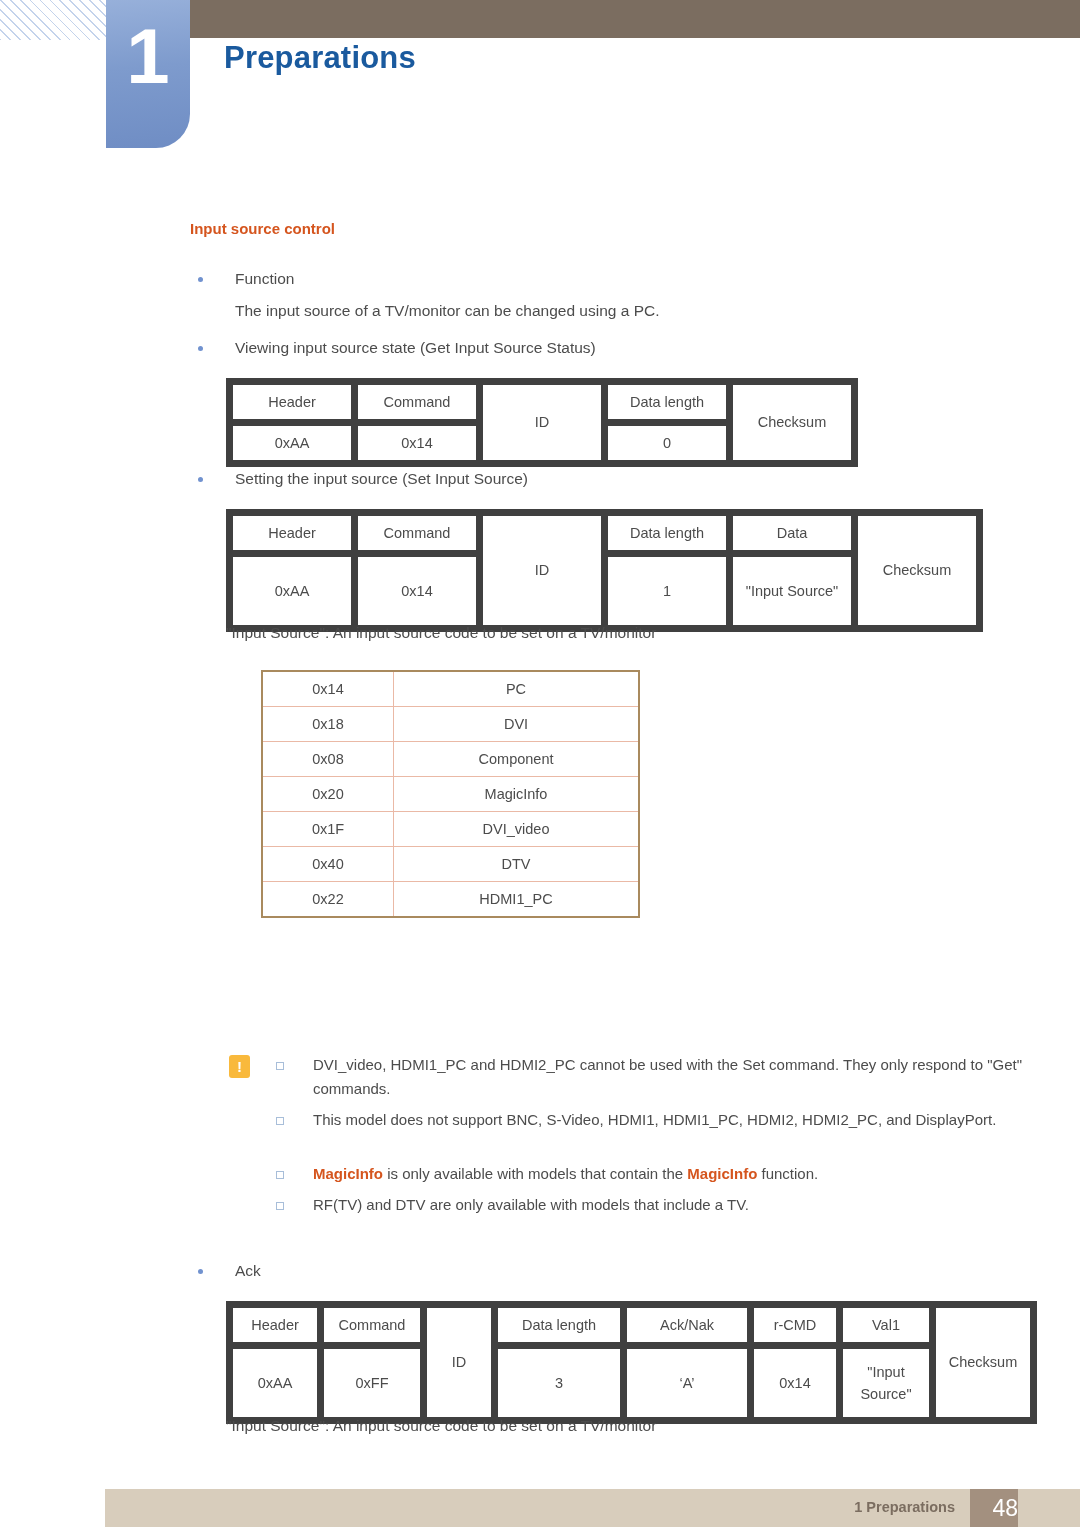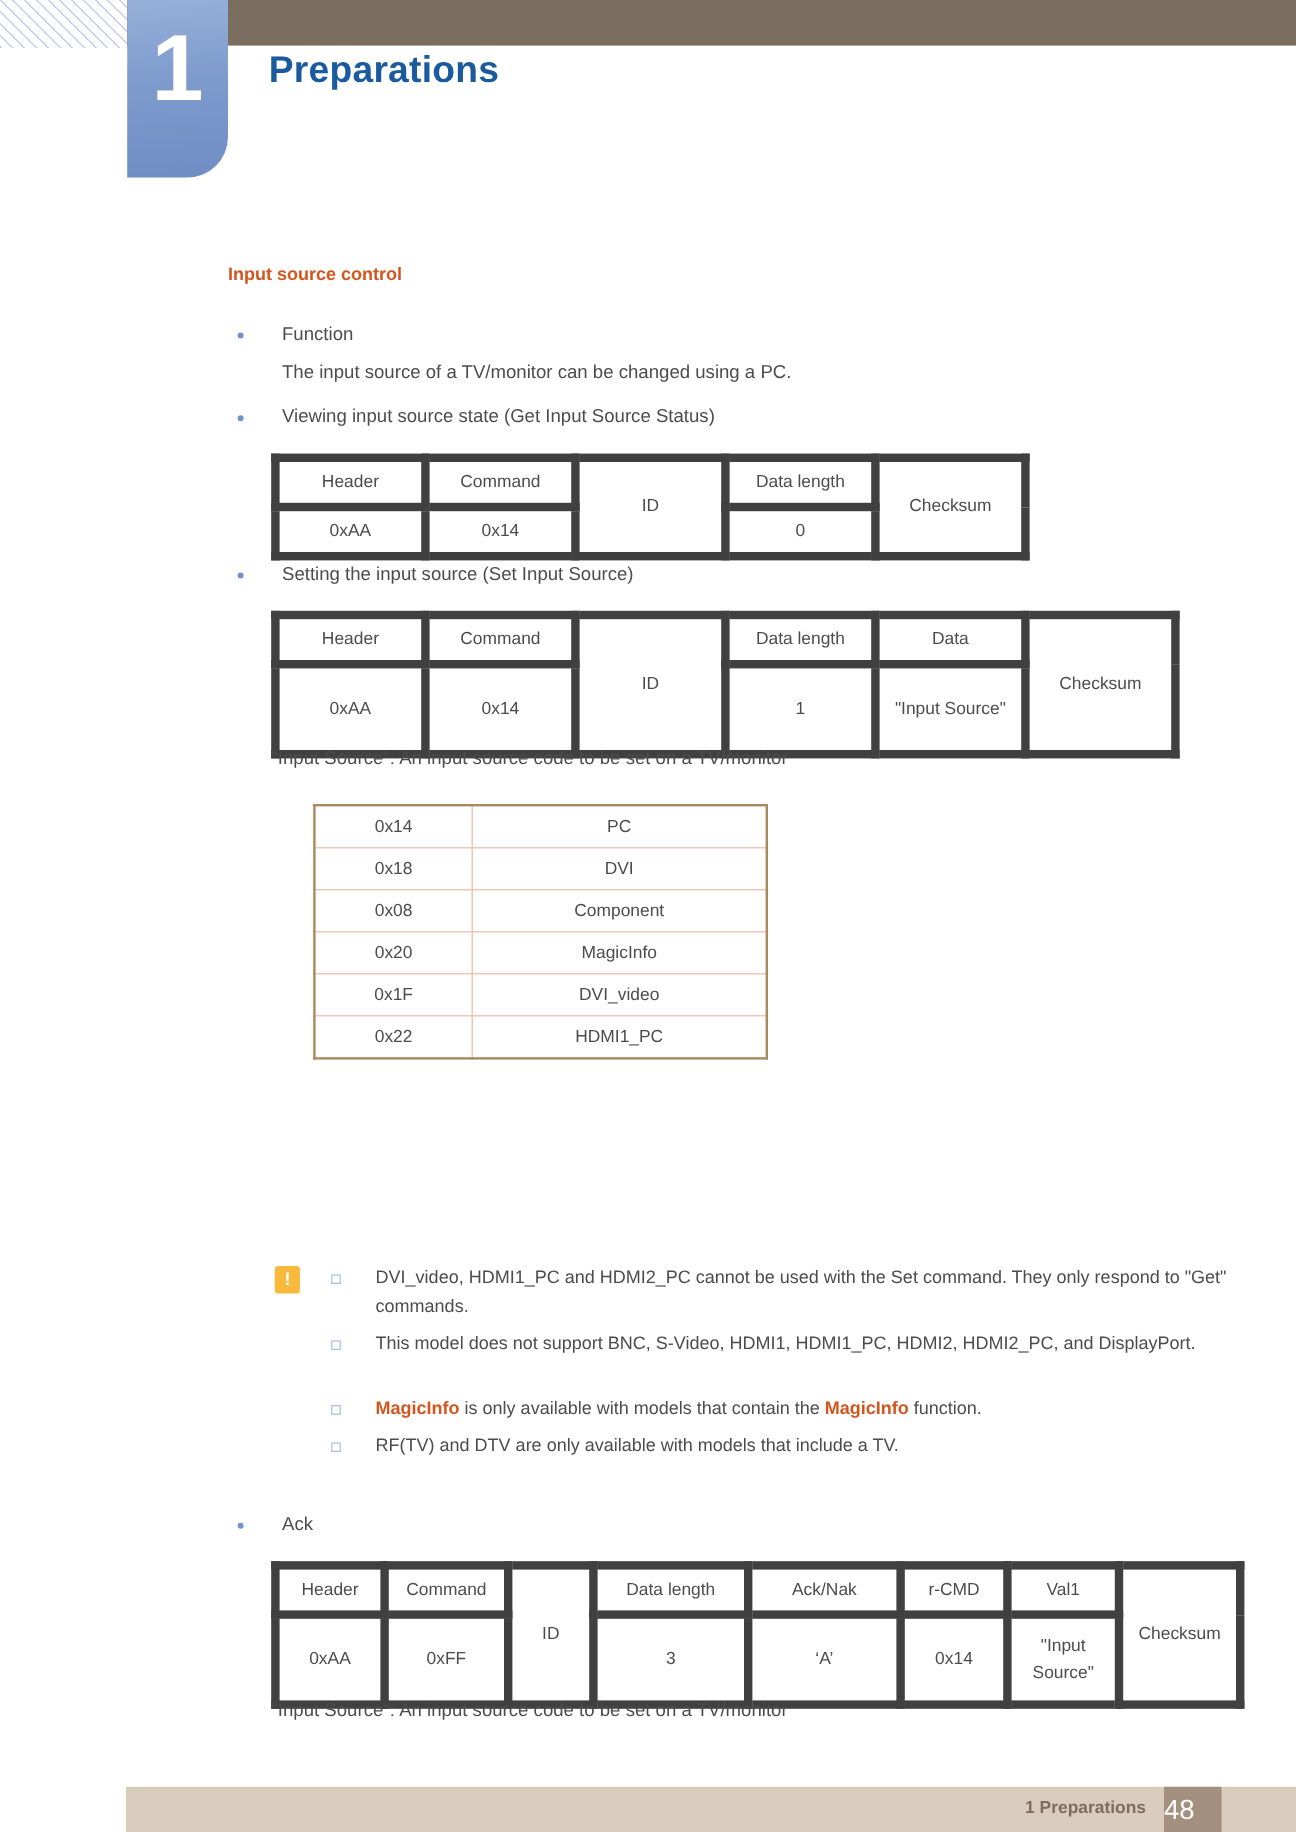--- a/index.html
+++ b/index.html
@@ -121,21 +121,21 @@
   .foottext{
     position:absolute;right:125px;top:1499px;
     font-size:14.5px;font-weight:700;color:#7b6d60;margin-left:28px;
   }
   .pagebox{
     position:absolute;left:970px;top:1489px;width:48px;height:38px;
     background:#a3907f;
   }
   .pagenum{
     position:absolute;left:0;top:0;width:48px;height:38px;
-    line-height:38px;text-align:left;color:#ffffff;
+    line-height:38px;text-align:right;color:#ffffff;
     font-size:23px;font-weight:400;
   }
 </style>
 </head>
 <body>
 
 <div class="hatch"></div>
 <div class="brownbar"></div>
 
 <div class="chaptertab">
@@ -215,20 +215,24 @@
           <td class="c1">0x08</td>
           <td class="c2">Component</td>
         </tr>
         <tr>
           <td class="c1">0x20</td>
           <td class="c2">MagicInfo</td>
         </tr>
         <tr>
           <td class="c1">0x1F</td>
           <td class="c2">DVI_video</td>
+        </tr>
+        <tr>
+          <td class="c1">0x40</td>
+          <td class="c2">DTV</td>
         </tr>
         <tr>
           <td class="c1">0x22</td>
           <td class="c2">HDMI1_PC</td>
         </tr>
       </tbody>
   </table>
 
   <div class="noteicon">
       <div class="bang">!</div>

